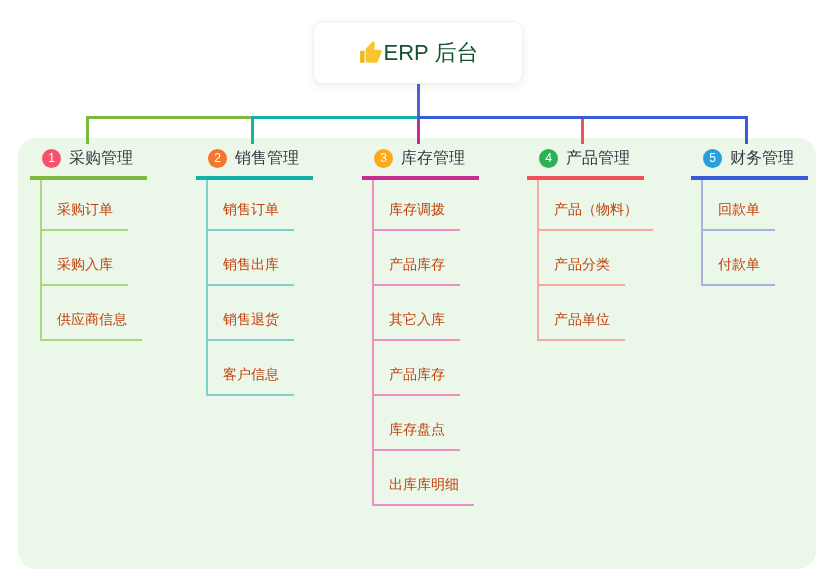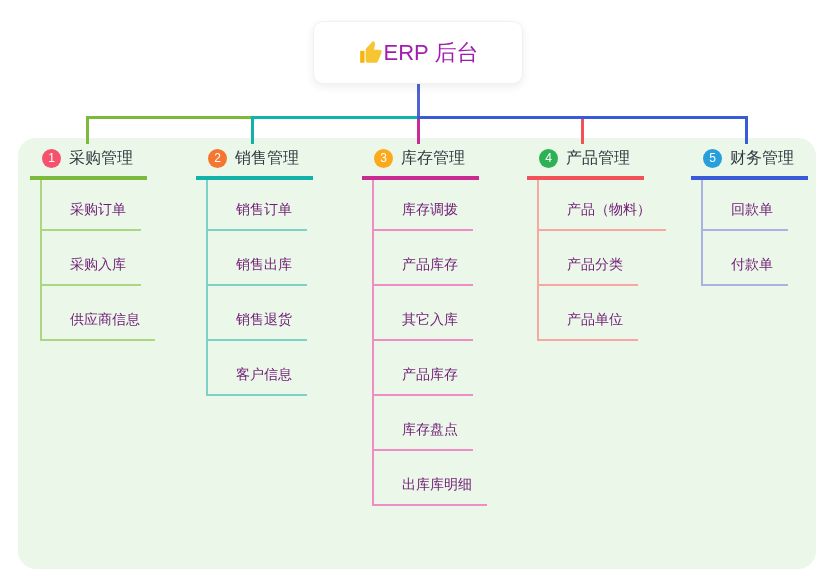--- a/index.html
+++ b/index.html
@@ -5,21 +5,21 @@
   * { margin:0; padding:0; box-sizing:border-box; }
   body { background:#fff; font-family:"Liberation Sans","DejaVu Sans",sans-serif; }
   .stage { position:relative; width:839px; height:588px; background:#ffffff; overflow:hidden; }
 
   
   .title-box {
     position:absolute; left:313px; top:21px; width:210px; height:63px;
     background:#ffffff; border:1px solid #f1f1f1; border-radius:10px;
     box-shadow:0 3px 10px rgba(0,0,0,.07);
     display:flex; align-items:center; justify-content:center; 
-    font-size:22px; color:#a21caf; z-index:3;
+    font-size:22px; color:#14532d; z-index:3;
   }
   .thumb-icon { width:26px; height:26px; display:block; }
 
   
   .panel { position:absolute; left:18px; top:138px; width:798px; height:431px;
            background:#eaf7e9; border-radius:18px; z-index:0; }
 
   
   .line { position:absolute; z-index:1; }
   .stem      { left:417px; top:84px;  width:3px;  height:33px; }
@@ -45,22 +45,22 @@
     cursor:default;
   }
   .badge {
     width:19px; height:19px; border-radius:50%; background:var(--badge);
     color:#fff; font-size:12px; line-height:19px; text-align:center; flex:0 0 19px;
     font-weight:400;
   }
   .items { margin-left:10px; border-left:2px solid var(--sub); }
   .item {
     height:55px; width:fit-content; border-bottom:2px solid var(--sub);
-    display:flex; align-items:flex-end; padding:0 15px 10px 28px;
-    font-size:14px; color:#701a75; white-space:nowrap; cursor:default;
+    display:flex; align-items:flex-end; padding:0 15px 10px 15px;
+    font-size:14px; color:#c2410c; white-space:nowrap; cursor:default;
   }
   .item:first-child { height:51px; }
 </style>
 </head>
 <body>
 
 <div class="stage">
 
   <div class="title-box">
     <svg class="thumb-icon" viewBox="0 0 24 24">

